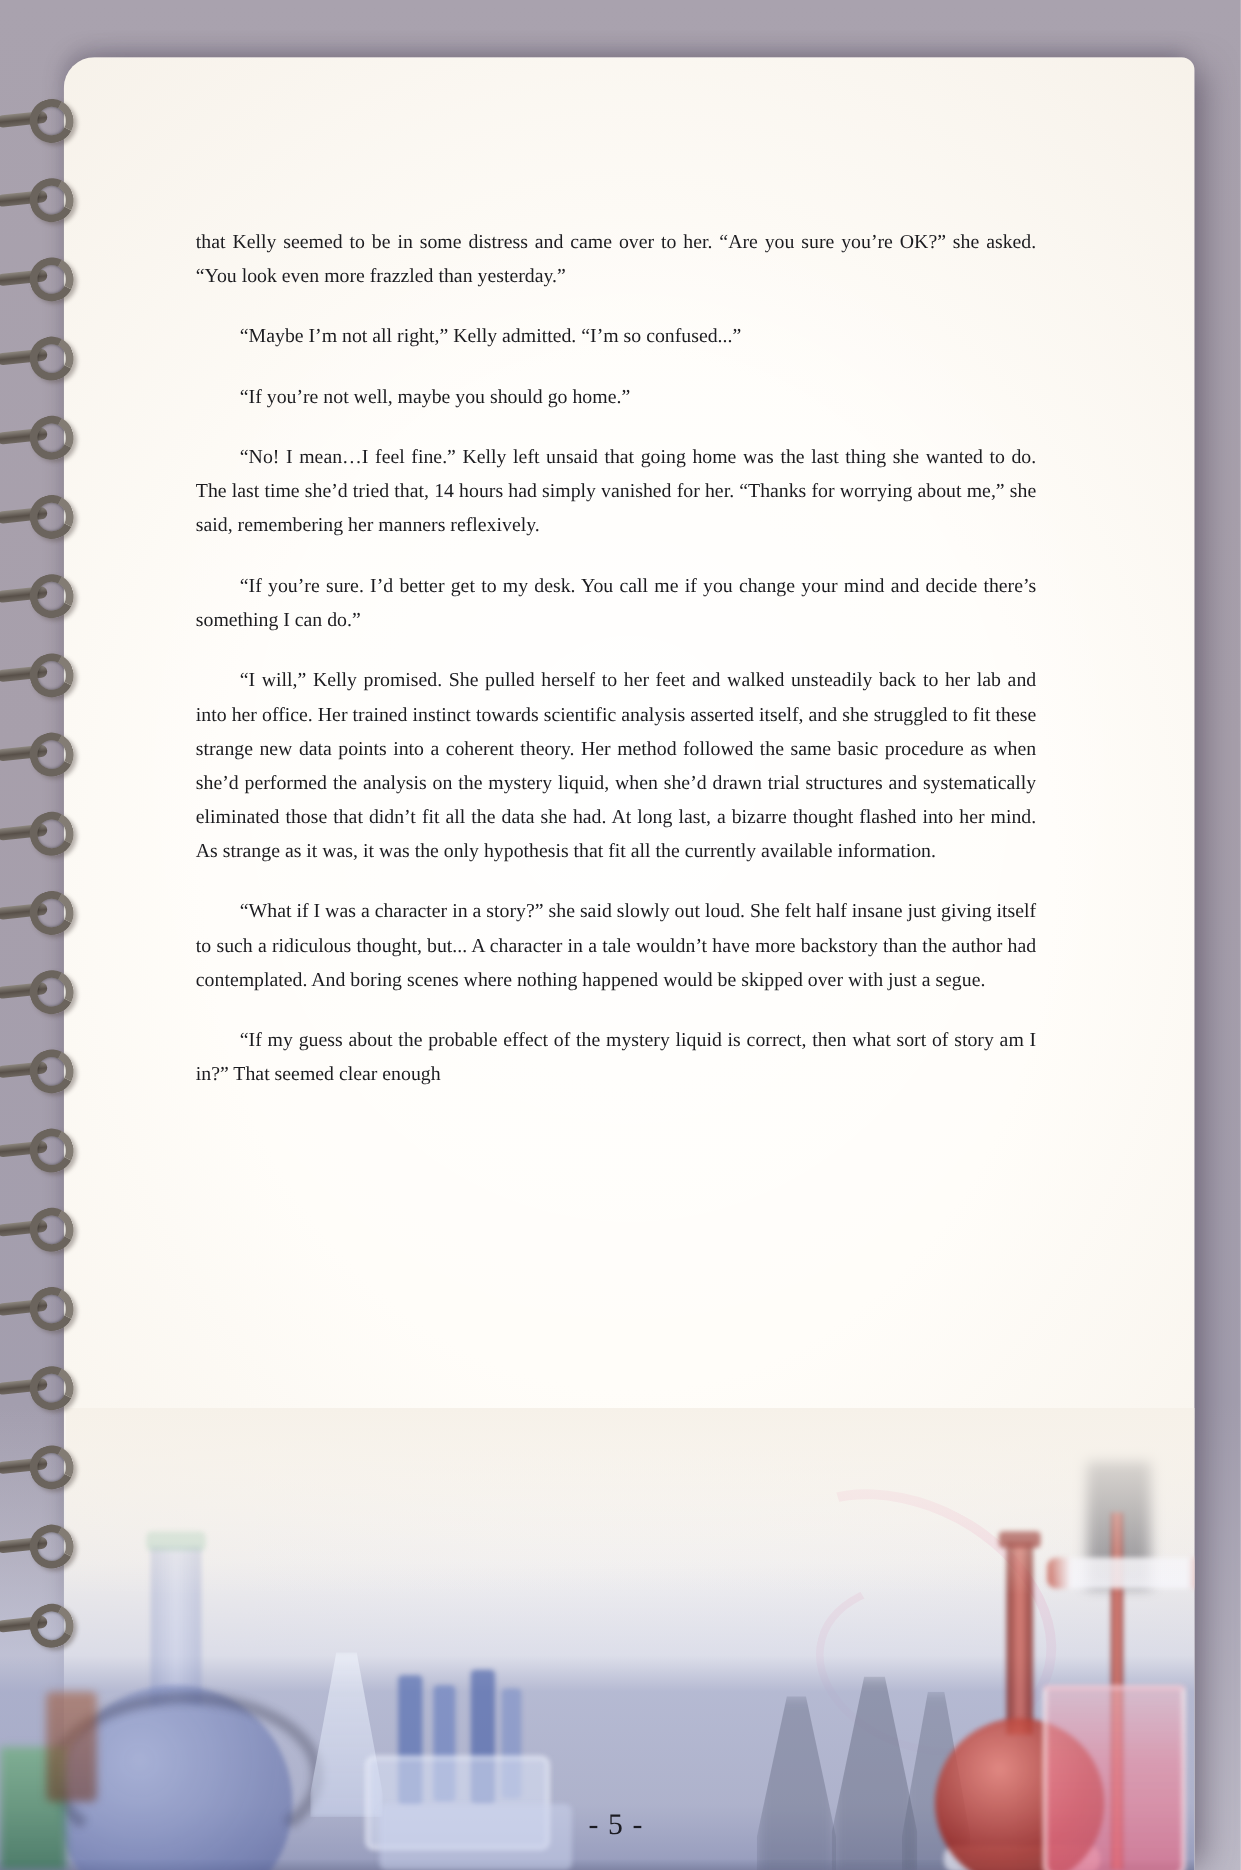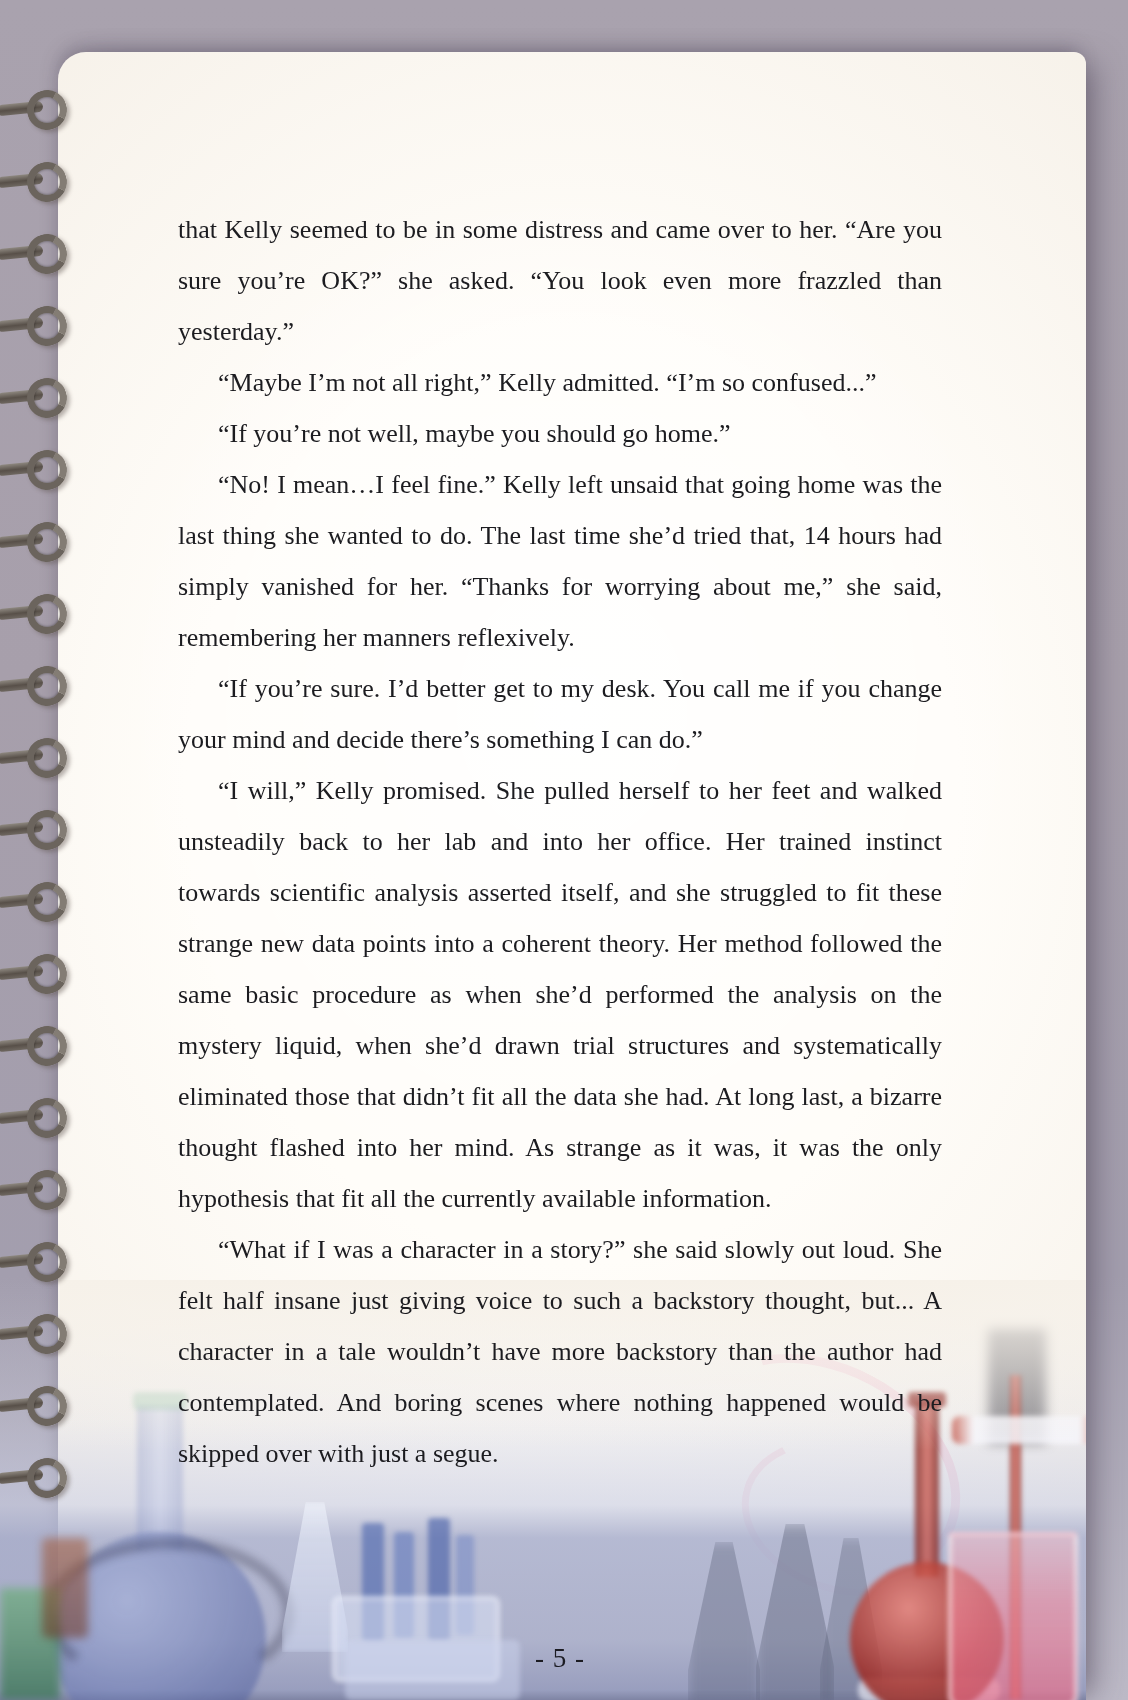--- a/index.html
+++ b/index.html
@@ -27,24 +27,24 @@
   }
   .ring .loop{
     position:absolute;left:27px;top:0;width:26px;height:26px;border-radius:50%;
     border:7px solid #6b645d;border-right-color:#837c74;
     transform:rotate(-18deg);
     box-shadow:inset 0 0 3px rgba(0,0,0,.45), 2px 3px 4px rgba(95,85,80,.45);
   }
   
   .text-block{
     position:absolute;left:178px;top:204px;width:764px;z-index:5;
-    font-size:26px;line-height:51px;color:#1c1c20;text-align:justify;
+    font-size:18px;line-height:31px;color:#1c1c20;text-align:justify;
   }
   .text-block p{margin:0;}
-  .text-block p.indent{text-indent:40px;}
+  .text-block p.indent{text-indent:40px;margin-top:24px;}
   .text-block .it{}
   .page-number{
     position:absolute;left:178px;top:1643px;width:764px;z-index:7;
     text-align:center;font-size:27px;color:#1b1b22;letter-spacing:1px;
   }
   
   .lab-scene{position:absolute;left:0;right:42px;bottom:0;height:420px;z-index:4;overflow:hidden;}
   .mist{
     position:absolute;inset:0;
     background:linear-gradient(to bottom,
@@ -128,21 +128,22 @@
 
 <div class="page"></div>
 
 <div class="text-block">
     <p><span>that Kelly seemed to be in some distress and came over to her. “Are you sure you’re OK?”  she asked. “You look even more frazzled than yesterday.”</span></p>
     <p class="indent"><span>“Maybe I’m not all right,” Kelly admitted. “I’m so confused...”</span></p>
     <p class="indent"><span>“If you’re not well, maybe you should go home.”</span></p>
     <p class="indent"><span>“No!  I mean…I feel fine.” Kelly left unsaid that going home was the last thing she wanted to do. The last time she’d tried that, 14 hours had simply vanished for her. “Thanks for worrying about me,” she said, remembering her manners reflexively.</span></p>
     <p class="indent"><span>“If you’re sure. I’d better get to my desk. You call me if you change your mind and decide there’s something I can do.”</span></p>
     <p class="indent"><span>“I will,” Kelly promised.  She pulled herself to her feet and walked unsteadily back to her lab and into her office. Her trained instinct towards scientific analysis asserted itself, and she struggled to fit these strange new data points into a coherent theory. Her method followed the same basic procedure as when she’d performed the analysis on the mystery liquid, when she’d drawn trial structures and systematically eliminated those that didn’t fit all the data she had.  At long last, a bizarre thought flashed into her mind. As strange as it was, it was the only hypothesis that fit all the currently available information.</span></p>
-    <p class="indent"><span>“What if I was a character in a story?” she said slowly out loud. She felt half insane just giving voice to such a backstory thought, but... </span><span class="it">A character in a tale wouldn’t have more backstory than the author had contemplated. And boring scenes where nothing happened would be skipped over with just a segue.</span></p>
+    <p class="indent"><span>“What if I was a character in a story?” she said slowly out loud. She felt half insane just giving itself to such a ridiculous thought, but... </span><span class="it">A character in a tale wouldn’t have more backstory than the author had contemplated. And boring scenes where nothing happened would be skipped over with just a segue.</span></p>
+    <p class="indent"><span>“If my guess about the probable effect of the mystery liquid is correct, then what sort of story am I in?” That seemed clear enough</span></p>
   </div>
 
 <div class="lab-scene">
   <div class="shape ribbon1"></div>
   <div class="shape ribbon2"></div>
   <div class="mist"></div>
   <div class="shape ghost1 blur6"></div>
   <div class="shape ghost2 blur6"></div>
   <div class="shape ghost3 blur6"></div>
   <div class="shape flask-blue-neck blur2"></div>

